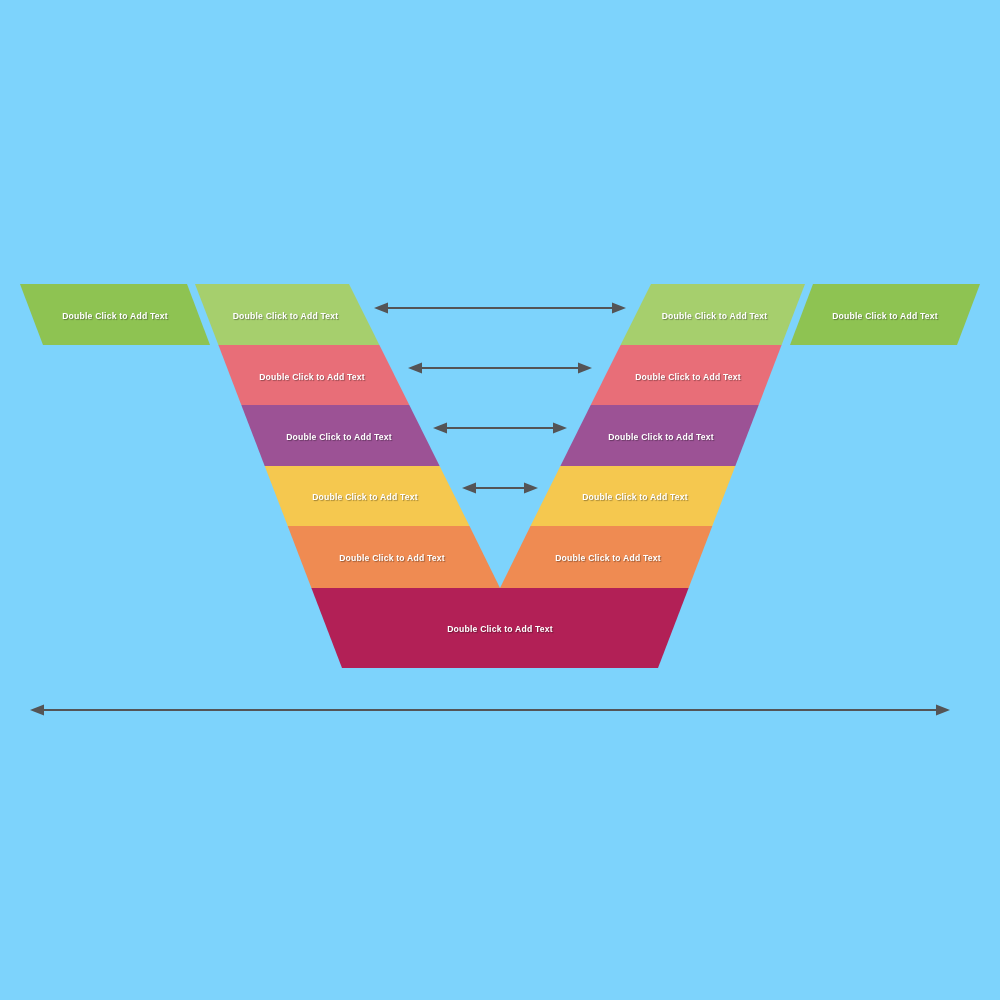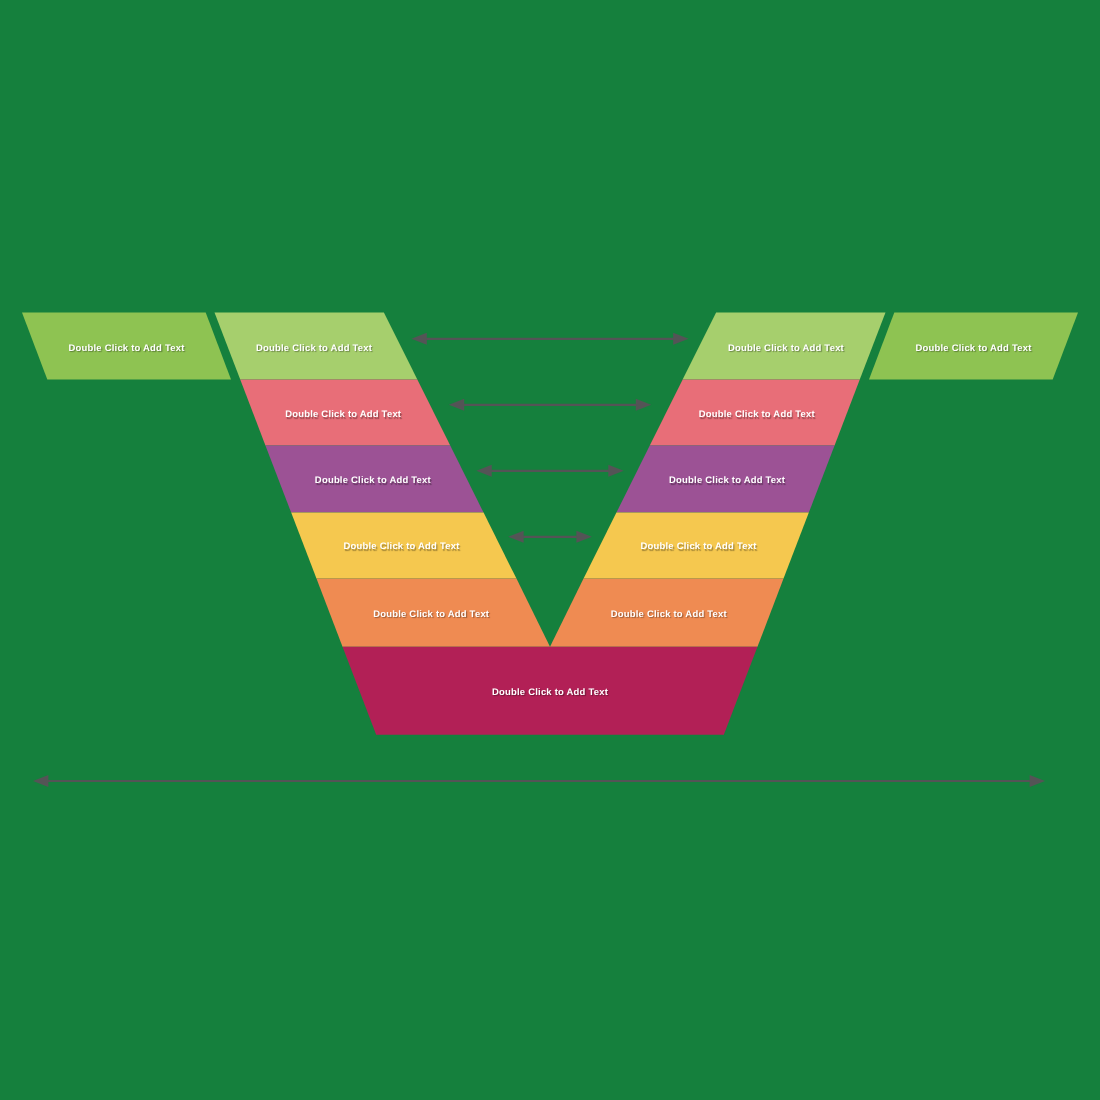--- a/index.html
+++ b/index.html
@@ -5,21 +5,21 @@
 <style>
   html, body {
     margin: 0;
     padding: 0;
     background: #000000;
   }
   .stage {
     position: relative;
     width: 1000px;
     height: 1000px;
-    background: #15803d;
+    background: #7dd3fc;
     overflow: hidden;
     font-family: "Liberation Sans", sans-serif;
   }
   svg { display: block; }
   .band-label {
     font-family: "Liberation Sans", sans-serif;
     font-size: 8.6px;
     font-weight: 700;
     letter-spacing: 0.2px;
     text-shadow: 1px 1px 1px rgba(0,0,0,0.35);

